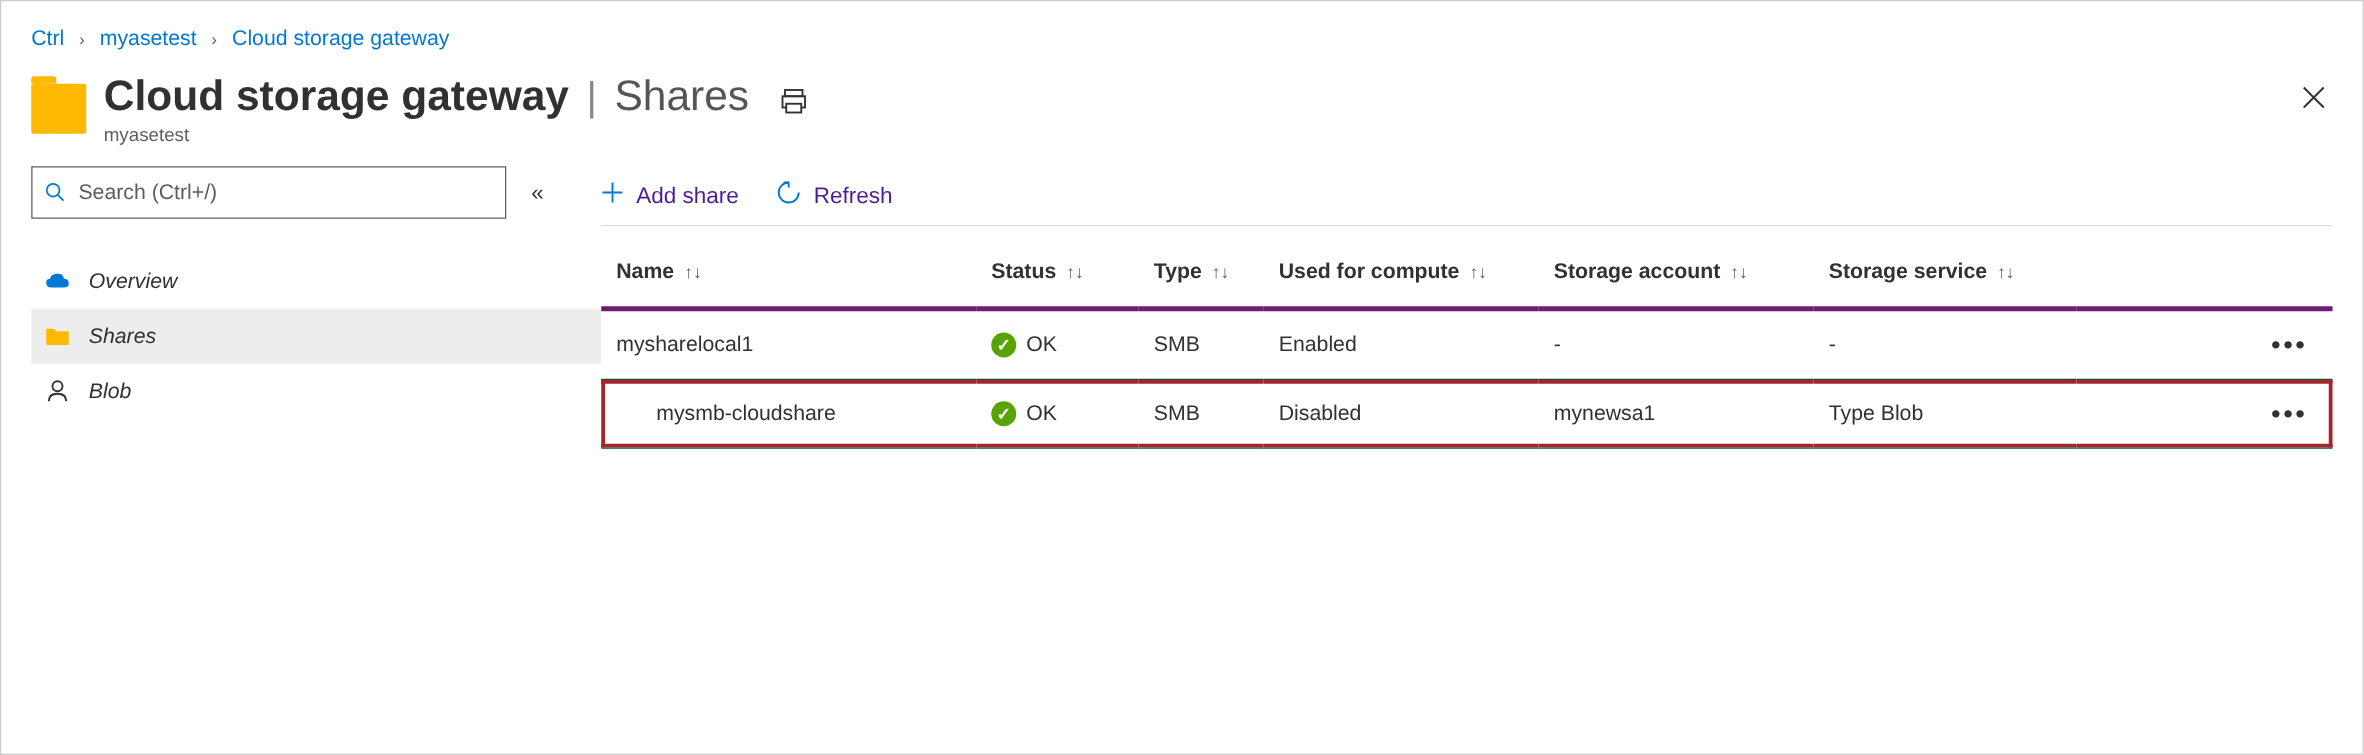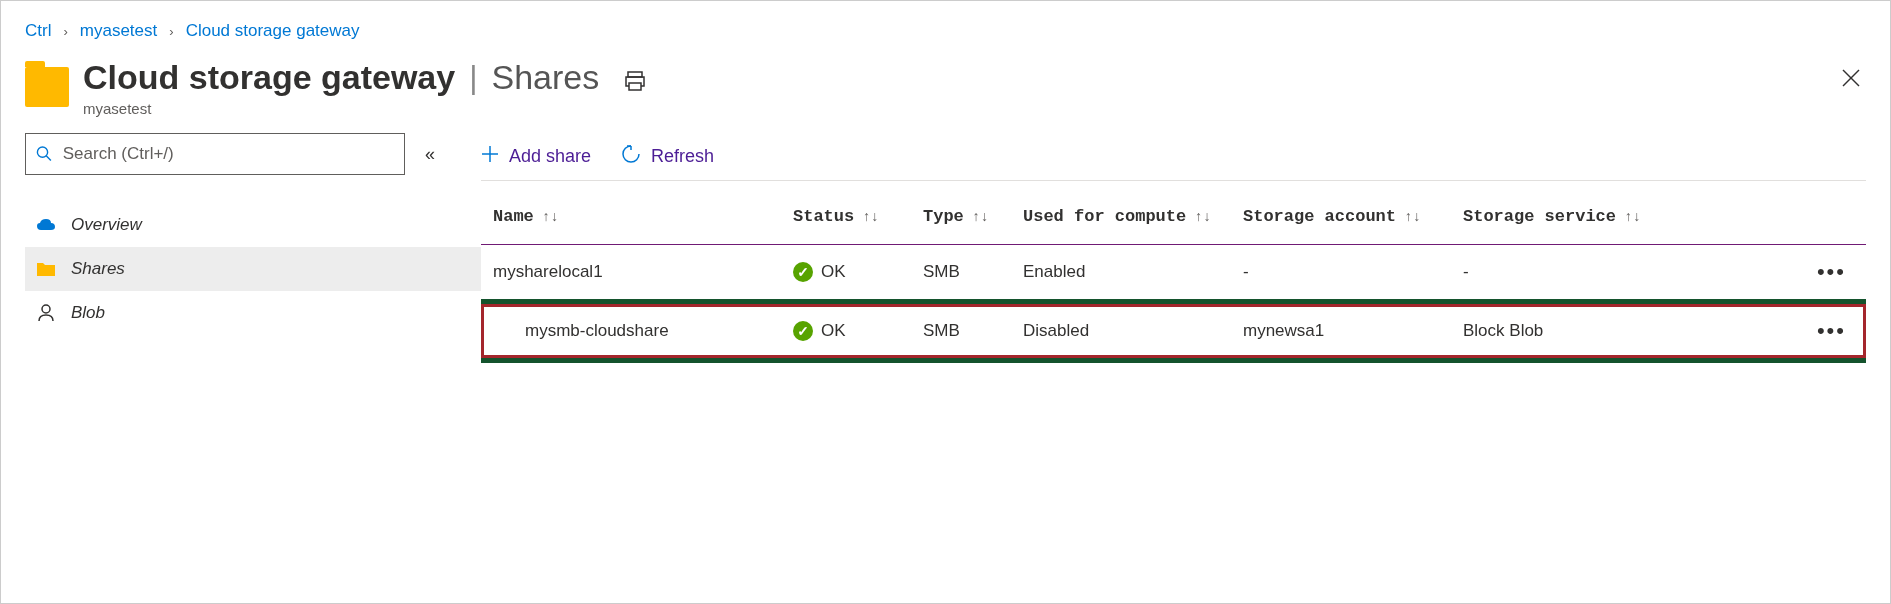--- a/index.html
+++ b/index.html
@@ -156,29 +156,28 @@
     width: 100%;
     border-collapse: collapse;
     table-layout: fixed;
   }
   th {
     text-align: left;
     font-weight: 600;
     color: #323130;
     font-size: 17px;
     padding: 18px 12px 18px 12px;
-    border-bottom: 1px solid #701a75;
+    border-bottom: 4px solid #701a75;
     white-space: nowrap;
-    font-family: Liberation Mono, monospace;
   }
   td {
     padding: 14px 12px;
     font-size: 17px;
     color: #323130;
-    border-bottom: 5px solid #14532d;
+    border-bottom: 1px solid #14532d;
     white-space: nowrap;
   }
   .sort-arrows {
     color: #605e5c;
     font-size: 14px;
     margin-left: 8px;
   }
   .status-cell { display: flex; align-items: center; gap: 8px; }
   .ok-badge {
     width: 20px; height: 20px;
@@ -338,19 +337,19 @@
             <td>mysmb-cloudshare</td>
             <td>
               <div class="status-cell">
                 <span class="ok-badge">✓</span>
                 <span>OK</span>
               </div>
             </td>
             <td>SMB</td>
             <td>Disabled</td>
             <td>mynewsa1</td>
-            <td>Block Blob</td>
+            <td>Type Blob</td>
             <td class="row-menu">•••</td>
           </tr>
         </tbody>
     </table>
   </main>
 </div>
 
 </body></html>

